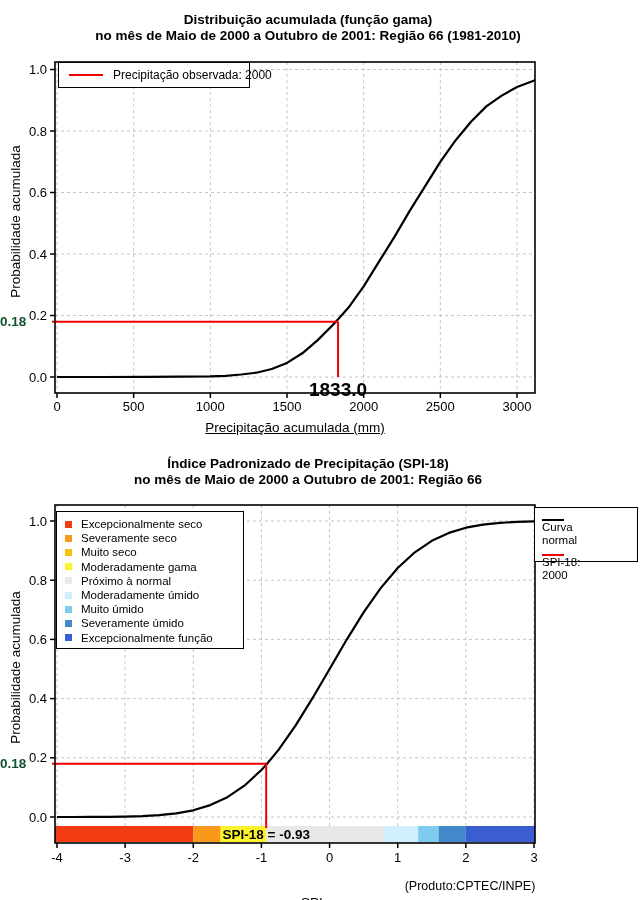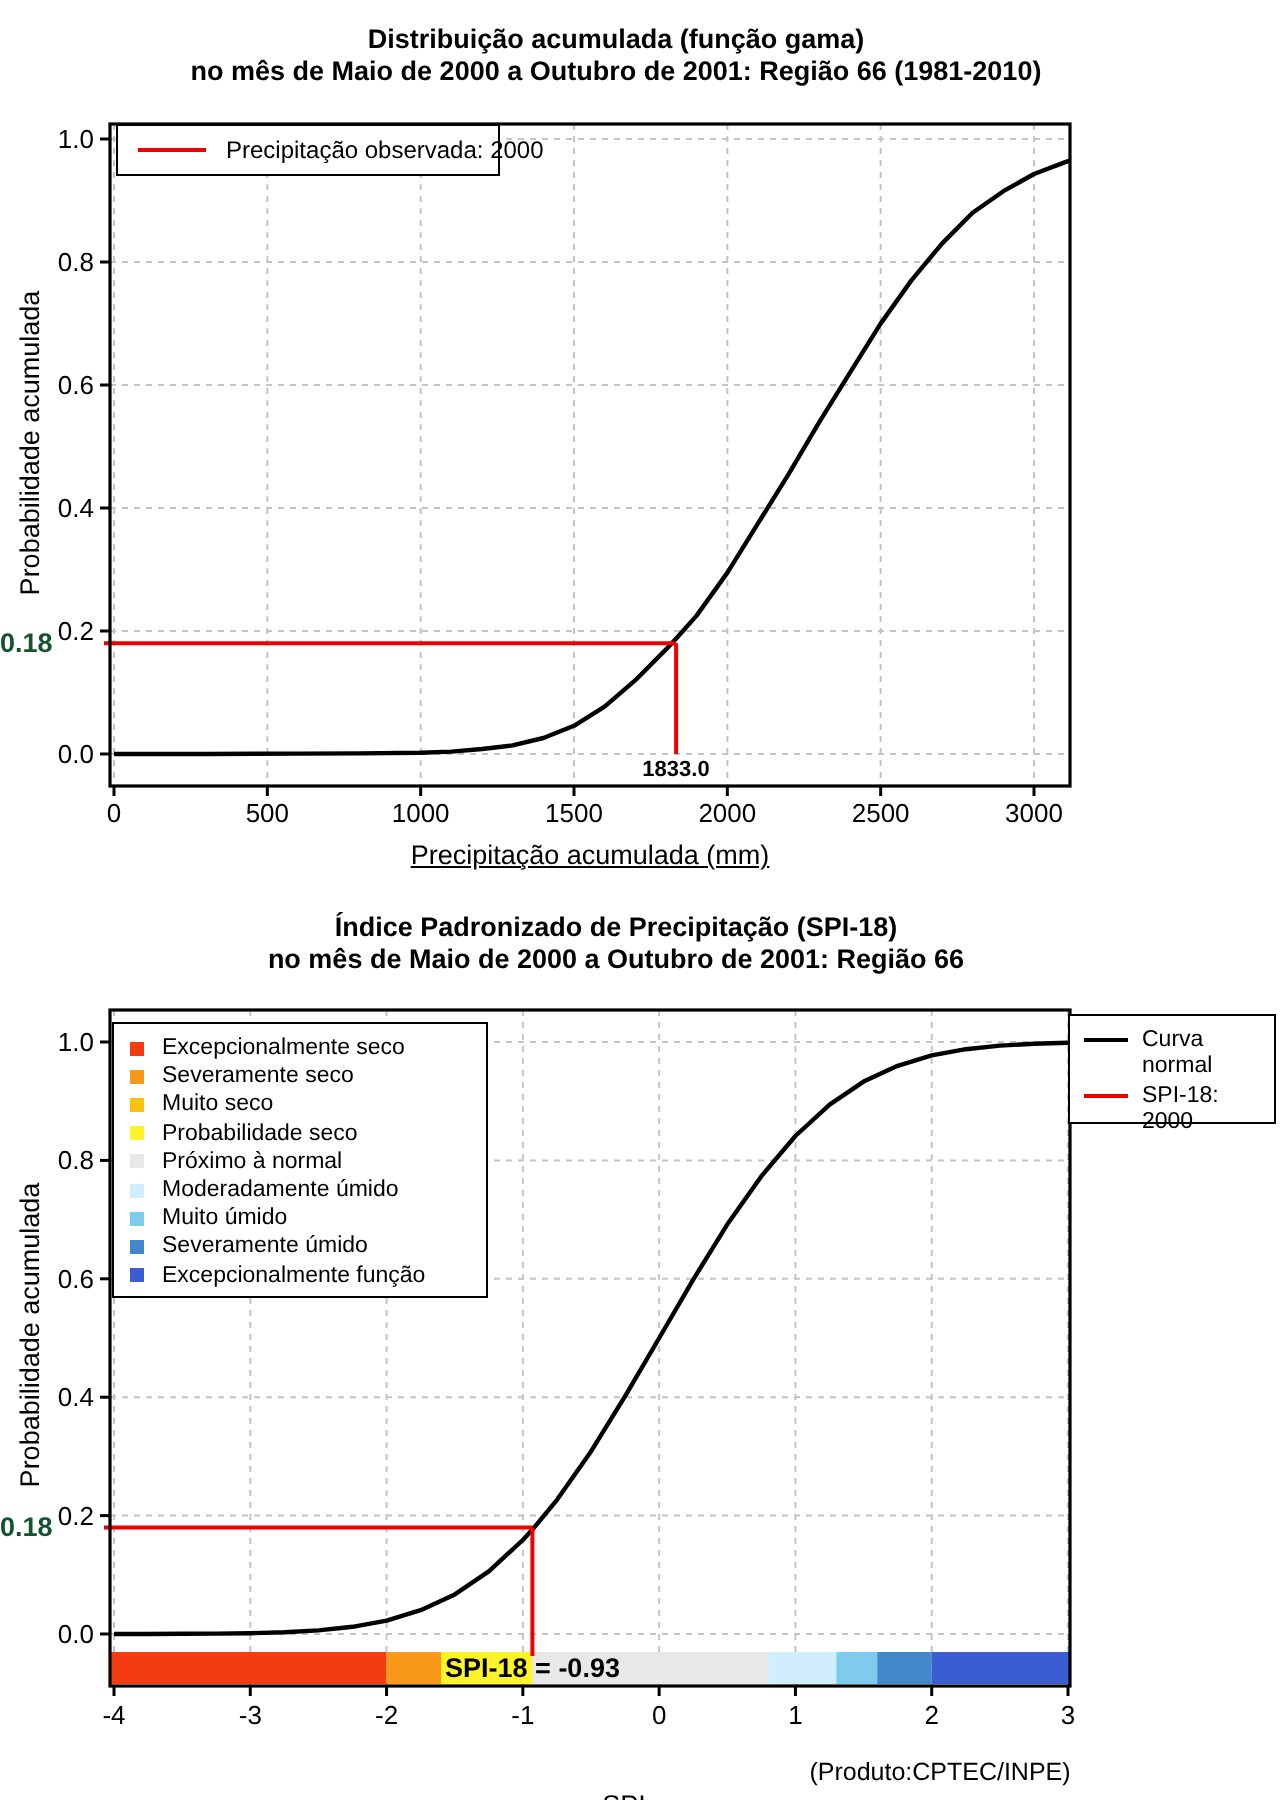--- a/index.html
+++ b/index.html
@@ -4,31 +4,31 @@
 <style>
   html,body{margin:0;padding:0;background:#fff;}
   #stage{position:relative;width:640px;height:900px;background:#fff;overflow:hidden;
          font-family:"Liberation Sans", sans-serif;color:#000;}
   svg{position:absolute;left:0;top:0;}
   .abs{position:absolute;}
   .title{font-weight:bold;font-size:13.5px;line-height:16px;text-align:center;width:590px;left:0;padding-left:13px;}
   .axis-title{font-size:13.5px;text-align:center;}
   .ylab{width:300px;transform:rotate(-90deg);}
   .graylab{font-weight:bold;font-size:13.5px;color:#14532d;width:47px;}
-  .xmark{font-weight:bold;font-size:11px;width:100px;text-align:center;}
+  .xmark{font-weight:bold;font-size:19px;width:100px;text-align:center;}
   .legend-box{position:absolute;background:#fff;border:1px solid #000;box-sizing:border-box;}
   #legend-top{left:58px;top:62px;width:192px;height:26px;display:flex;align-items:center;gap:10px;padding:0 10px;}
   #legend-top .lsample{width:34px;height:0;border-top:2.2px solid #ee0000;flex:none;}
   #legend-top .ltext{font-size:12px;white-space:nowrap;}
   #legend-cat{left:56px;top:511px;width:188px;height:138px;padding:5px 4px 4px 8px;}
   .cat-item{display:flex;align-items:center;height:14.2px;}
   .cat-swatch{width:7px;height:7px;flex:none;margin-right:9px;}
   .cat-label{font-size:11.5px;white-space:nowrap;}
   #legend-right{left:534px;top:507px;width:104px;height:55px;padding:6px 5px 4px 7px;}
-  .rlg-item{display:flex;align-items:flex-start;margin-bottom:2px;}
+  .rlg-item{display:flex;align-items:flex-start;margin-bottom:2px;flex-direction:column;}
   .rlg-line{width:22px;height:2.2px;margin-top:5px;margin-right:7px;flex:none;}
   .rlg-text{font-size:11.5px;line-height:13px;width:66px;}
   .note{font-size:12.5px;text-align:center;}
 </style>
 </head>
 <body>
 
 <div id="stage">
   <svg id="canvas" width="640" height="900">
       <line x1="57" y1="62" x2="57" y2="393" stroke="#c4c4c4" stroke-width="1" stroke-dasharray="3,3"></line>
@@ -163,21 +163,21 @@
       <div class="cat-item">
         <span class="cat-swatch" style="background: rgb(248, 153, 28);"></span>
         <span class="cat-label">Severamente seco</span>
       </div>
       <div class="cat-item">
         <span class="cat-swatch" style="background: rgb(248, 194, 17);"></span>
         <span class="cat-label">Muito seco</span>
       </div>
       <div class="cat-item">
         <span class="cat-swatch" style="background: rgb(253, 243, 42);"></span>
-        <span class="cat-label">Probabilidade seco</span>
+        <span class="cat-label">Moderadamente gama</span>
       </div>
       <div class="cat-item">
         <span class="cat-swatch" style="background: rgb(232, 232, 232);"></span>
         <span class="cat-label">Próximo à normal</span>
       </div>
       <div class="cat-item">
         <span class="cat-swatch" style="background: rgb(208, 238, 251);"></span>
         <span class="cat-label">Moderadamente úmido</span>
       </div>
       <div class="cat-item">

